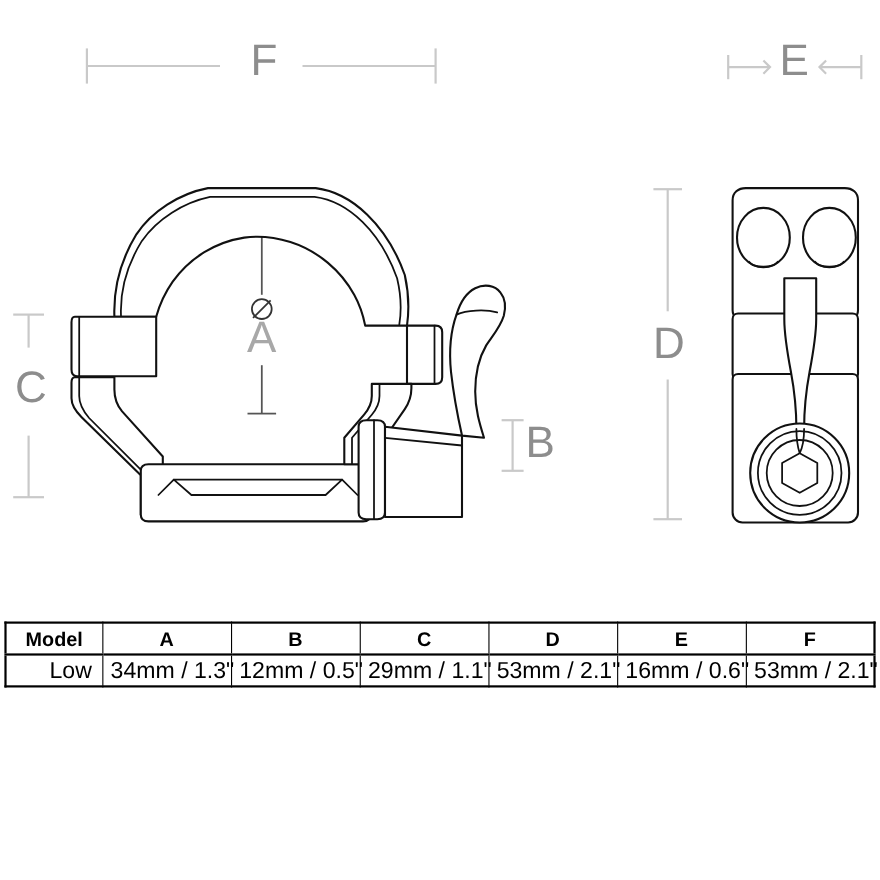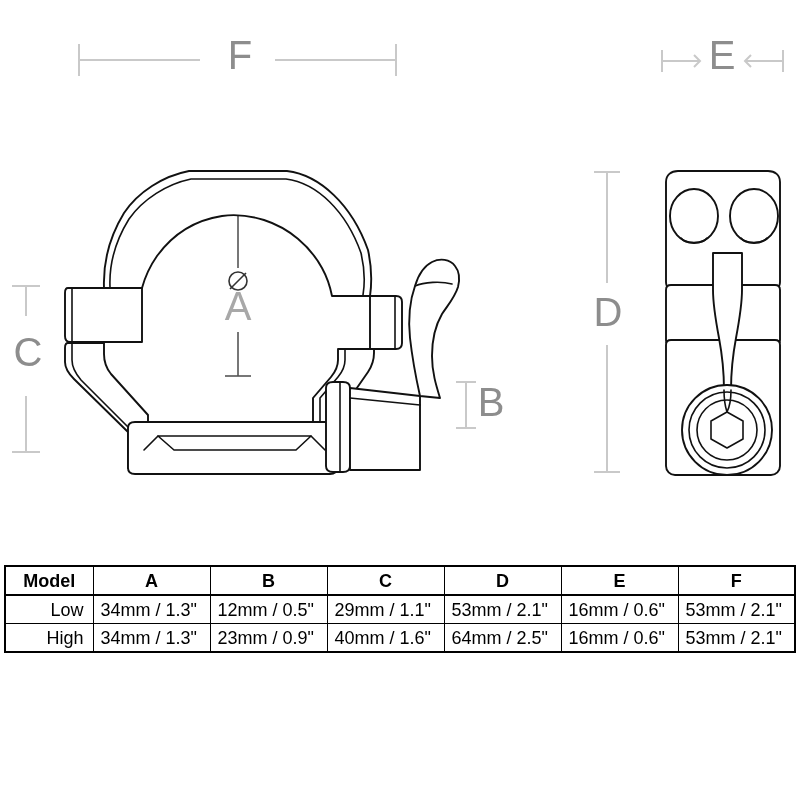--- a/index.html
+++ b/index.html
@@ -74,21 +74,21 @@
   }
   table.spec {
     border-collapse: collapse;
     width: 688px;
     table-layout: fixed;
     background: #ffffff;
   }
   table.spec td, table.spec th {
     border: 1px solid #000000;
     font-family: "Liberation Sans", sans-serif;
-    font-size: 18px;
+    font-size: 21px;
     color: #000000;
     height: 27px;
     padding: 0 5px;
     text-align: center;
     white-space: nowrap;
     line-height: 26px;
   }
   table.spec thead th {
     font-weight: bold;
     font-size: 18px;
@@ -380,26 +380,17 @@
       <tbody>
         <tr>
           <td class="model-cell">Low</td>
           <td class="val-cell">34mm / 1.3"</td>
           <td class="val-cell">12mm / 0.5"</td>
           <td class="val-cell">29mm / 1.1"</td>
           <td class="val-cell">53mm / 2.1"</td>
           <td class="val-cell">16mm / 0.6"</td>
           <td class="val-cell">53mm / 2.1"</td>
         </tr>
-        <tr>
-          <td class="model-cell">High</td>
-          <td class="val-cell">34mm / 1.3"</td>
-          <td class="val-cell">23mm / 0.9"</td>
-          <td class="val-cell">40mm / 1.6"</td>
-          <td class="val-cell">64mm / 2.5"</td>
-          <td class="val-cell">16mm / 0.6"</td>
-          <td class="val-cell">53mm / 2.1"</td>
-        </tr>
       </tbody>
     </table>
   </div>
 
 </div>
 
 </body></html>

